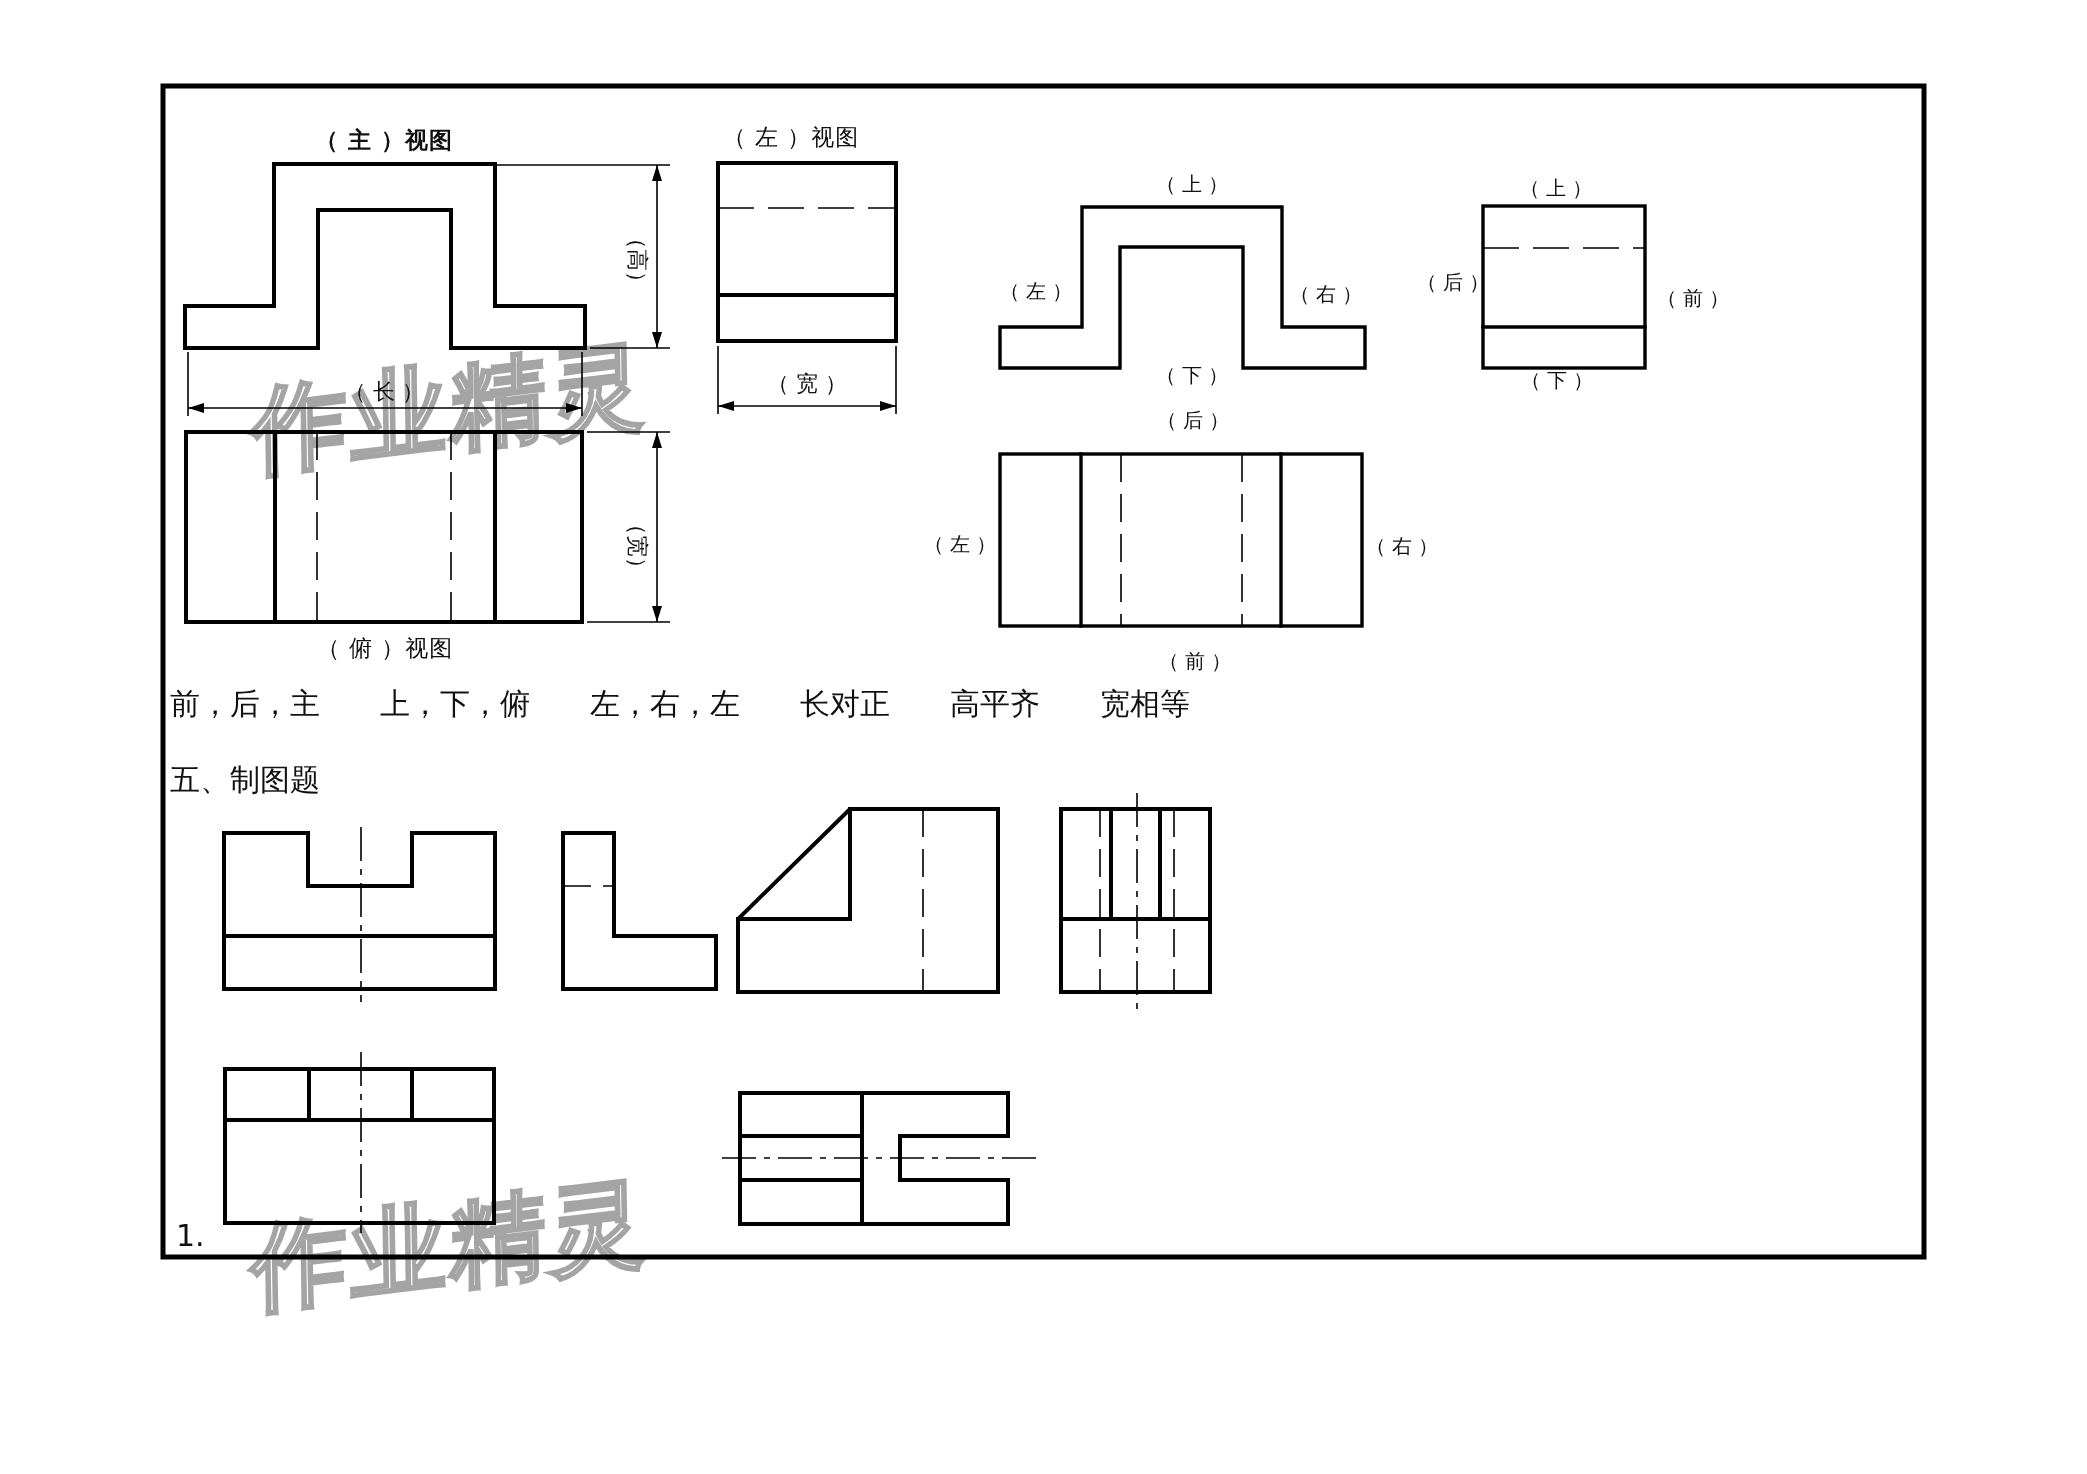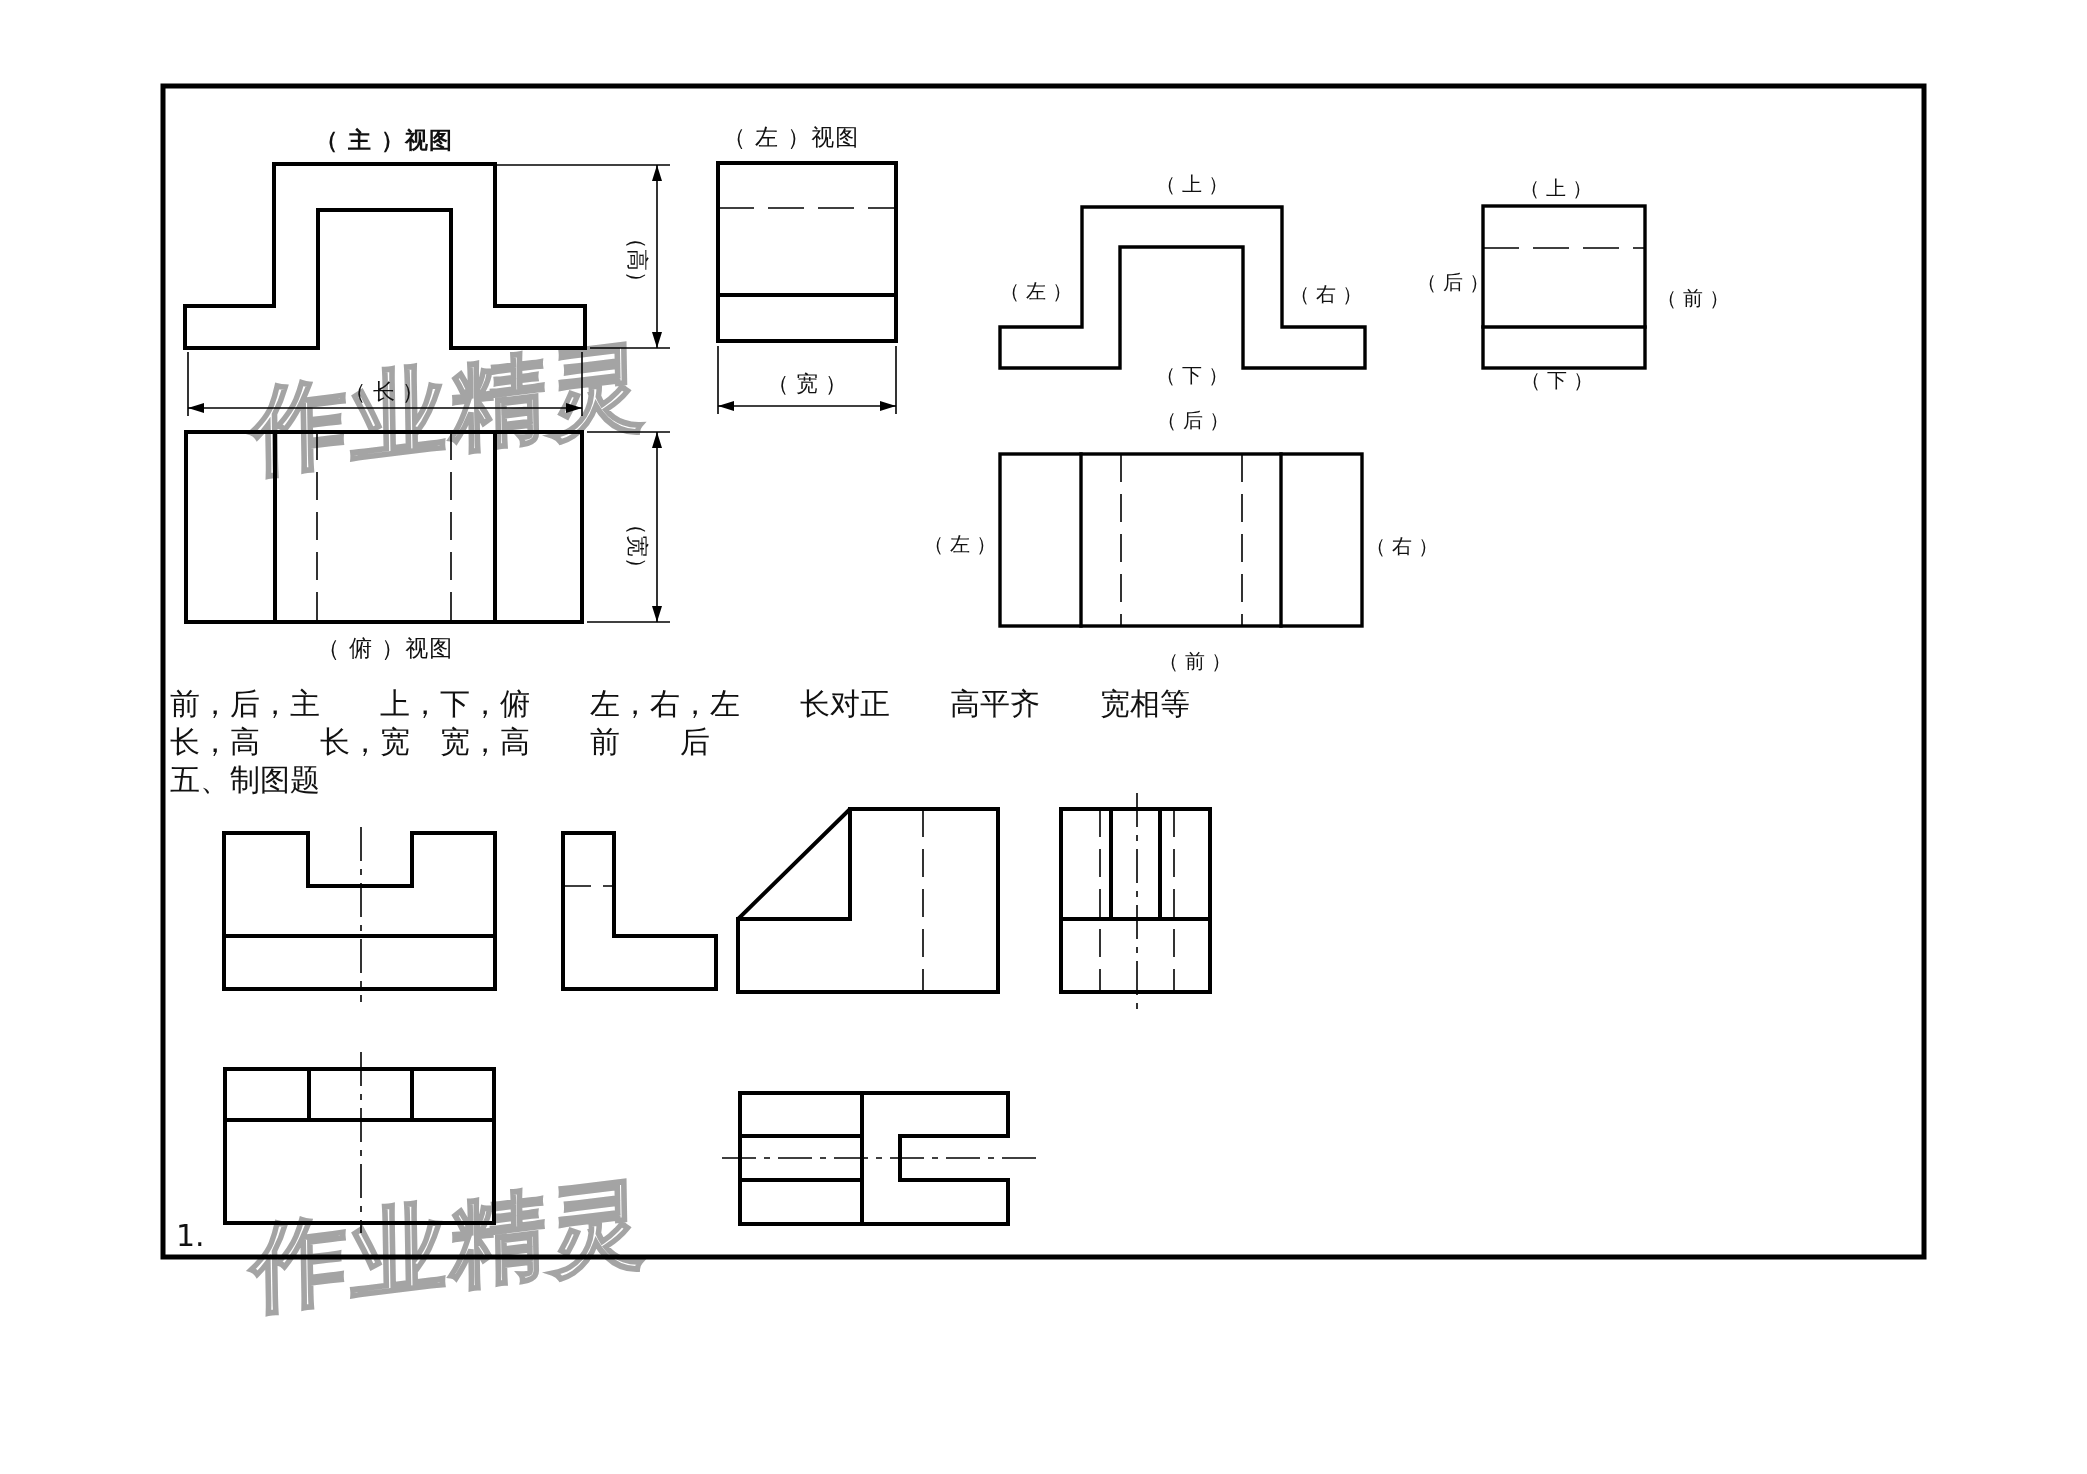--- a/index.html
+++ b/index.html
@@ -165,18 +165,17 @@
   <div class="lbl dir" style="left:960px;top:544px;">（ 左 ）</div>
   <div class="lbl dir" style="left:1402px;top:546px;">（ 右 ）</div>
   <div class="lbl dir" style="left:1195px;top:661px;">（ 前 ）</div>
 
   <div class="lbl dir" style="left:1556px;top:188px;">（ 上 ）</div>
   <div class="lbl dir" style="left:1453px;top:282px;">（ 后 ）</div>
   <div class="lbl dir" style="left:1693px;top:298px;">（ 前 ）</div>
   <div class="lbl dir" style="left:1557px;top:380px;">（ 下 ）</div>
 
   <div class="ans" style="top:684px;">前，后，主　　上，下，俯　　左，右，左　　长对正　　高平齐　　宽相等</div>
-  <div class="ans" style="top:722px;">长，高　　长，宽　宽，高　　前　　后</div>
   <div class="ans" style="top:760px;">五、制图题</div>
 
   <div class="itemnum" style="left:176px;top:1218px;">1.</div>
 
 </div>
 
 </body></html>

